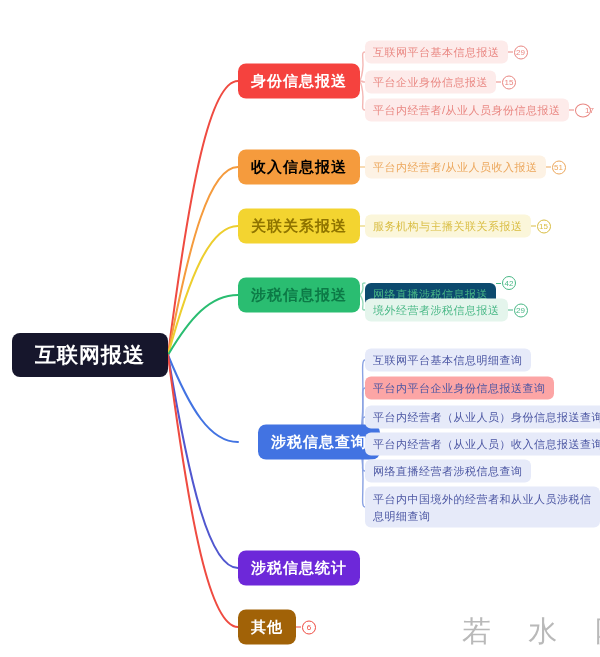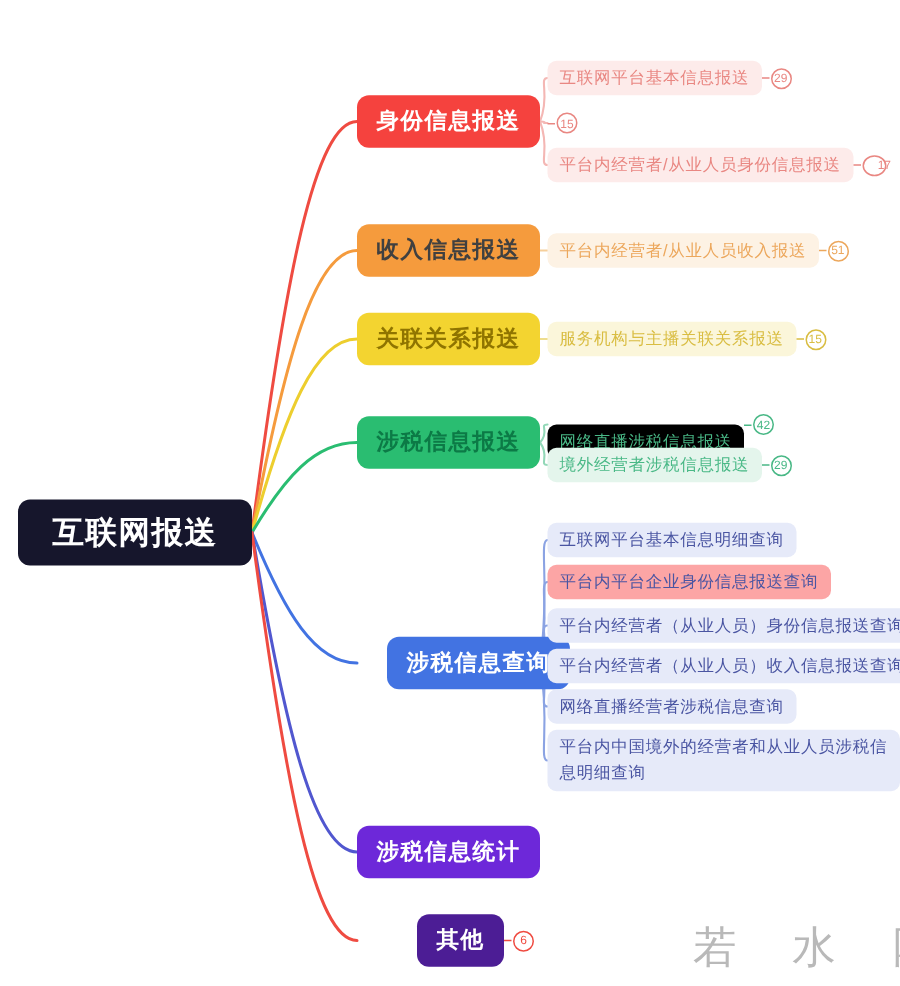--- a/index.html
+++ b/index.html
@@ -67,49 +67,50 @@
   <div id="nodes">
       <div class="node-wrap" style="left: 238px; top: 81px;">
         <div class="branch-box" style="background: rgb(245, 66, 62); color: rgb(255, 255, 255);">身份信息报送</div>
       </div>
       <div class="node-wrap" style="left: 365px; top: 52px;">
         <div class="child-box" style="background: rgb(253, 235, 234); color: rgb(233, 135, 130);">互联网平台基本信息报送</div>
         <span class="badge-dash" style="background: rgb(233, 135, 130);"></span>
         <span class="badge" style="color: rgb(233, 135, 130);">29</span>
       </div>
       <div class="node-wrap" style="left: 365px; top: 82px;">
+        <div class="child-box" style="background: rgb(253, 235, 234); color: rgb(233, 135, 130);">平台企业身份信息报送</div>
         <span class="badge-dash" style="background: rgb(233, 135, 130);"></span>
         <span class="badge" style="color: rgb(233, 135, 130);">15</span>
       </div>
       <div class="node-wrap" style="left: 365px; top: 110px;">
         <div class="child-box" style="background: rgb(253, 235, 234); color: rgb(233, 135, 130);">平台内经营者/从业人员身份信息报送</div>
         <span class="badge-dash" style="background: rgb(233, 135, 130);"></span>
         <span class="badge" style="color: rgb(233, 135, 130); padding-left: 14px;">17</span>
       </div>
       <div class="node-wrap" style="left: 238px; top: 167px;">
-        <div class="branch-box" style="background: rgb(245, 155, 61); color: #404040;">收入信息报送</div>
+        <div class="branch-box" style="background: rgb(245, 155, 61); color: #000000;">收入信息报送</div>
       </div>
       <div class="node-wrap" style="left: 365px; top: 167px;">
         <div class="child-box" style="background: rgb(253, 242, 228); color: rgb(236, 167, 92);">平台内经营者/从业人员收入报送</div>
         <span class="badge-dash" style="background: rgb(236, 167, 92);"></span>
         <span class="badge" style="color: rgb(236, 167, 92);">51</span>
       </div>
       <div class="node-wrap" style="left: 238px; top: 226px;">
         <div class="branch-box" style="background: rgb(243, 212, 48); color: rgb(143, 116, 0);">关联关系报送</div>
       </div>
       <div class="node-wrap" style="left: 365px; top: 226px;">
         <div class="child-box" style="background: rgb(251, 246, 218); color: rgb(217, 189, 66);">服务机构与主播关联关系报送</div>
         <span class="badge-dash" style="background: rgb(217, 189, 66);"></span>
         <span class="badge" style="color: rgb(217, 189, 66);">15</span>
       </div>
       <div class="node-wrap" style="left: 238px; top: 295px;">
         <div class="branch-box" style="background: rgb(42, 189, 113); color: rgb(12, 122, 70);">涉税信息报送</div>
       </div>
       <div class="node-wrap" style="left: 365px; top: 283px;">
-        <div class="child-box" style="background: #000000; color: rgb(73, 184, 134); margin-top: 23px;">网络直播涉税信息报送</div>
+        <div class="child-box" style="background: #0c4a6e; color: rgb(73, 184, 134); margin-top: 23px;">网络直播涉税信息报送</div>
         <span class="badge-dash" style="background: rgb(73, 184, 134);"></span>
         <span class="badge" style="color: rgb(73, 184, 134);">42</span>
       </div>
       <div class="node-wrap" style="left: 365px; top: 310px;">
         <div class="child-box" style="background: rgb(228, 245, 236); color: rgb(73, 184, 134);">境外经营者涉税信息报送</div>
         <span class="badge-dash" style="background: rgb(73, 184, 134);"></span>
         <span class="badge" style="color: rgb(73, 184, 134);">29</span>
       </div>
       <div class="node-wrap" style="left: 238px; top: 442px;">
         <div class="branch-box" style="background: rgb(66, 115, 226); color: rgb(255, 255, 255); margin-left: 20px;">涉税信息查询</div>
@@ -129,19 +130,19 @@
       <div class="node-wrap" style="left: 365px; top: 471px;">
         <div class="child-box" style="background: rgb(230, 234, 249); color: rgb(74, 85, 162);">网络直播经营者涉税信息查询</div>
       </div>
       <div class="node-wrap" style="left: 365px; top: 507px;">
         <div class="child-box wrap" style="background: rgb(230, 234, 249); color: rgb(74, 85, 162);">平台内中国境外的经营者和从业人员涉税信息明细查询</div>
       </div>
       <div class="node-wrap" style="left: 238px; top: 568px;">
         <div class="branch-box" style="background: #6d28d9; color: rgb(255, 255, 255);">涉税信息统计</div>
       </div>
       <div class="node-wrap" style="left: 238px; top: 627px;">
-        <div class="branch-box" style="background: #4c1d95; color: rgb(255, 255, 255); margin-left: 40px;">其他</div>
+        <div class="branch-box" style="background: #a16207; color: rgb(255, 255, 255);">其他</div>
         <span class="badge-dash" style="background: rgb(239, 75, 65);"></span>
         <span class="badge" style="color: rgb(239, 75, 65);">6</span>
       </div>
     </div>
   <div class="watermark">若 水 网</div>
 </div>
 
 </body></html>

